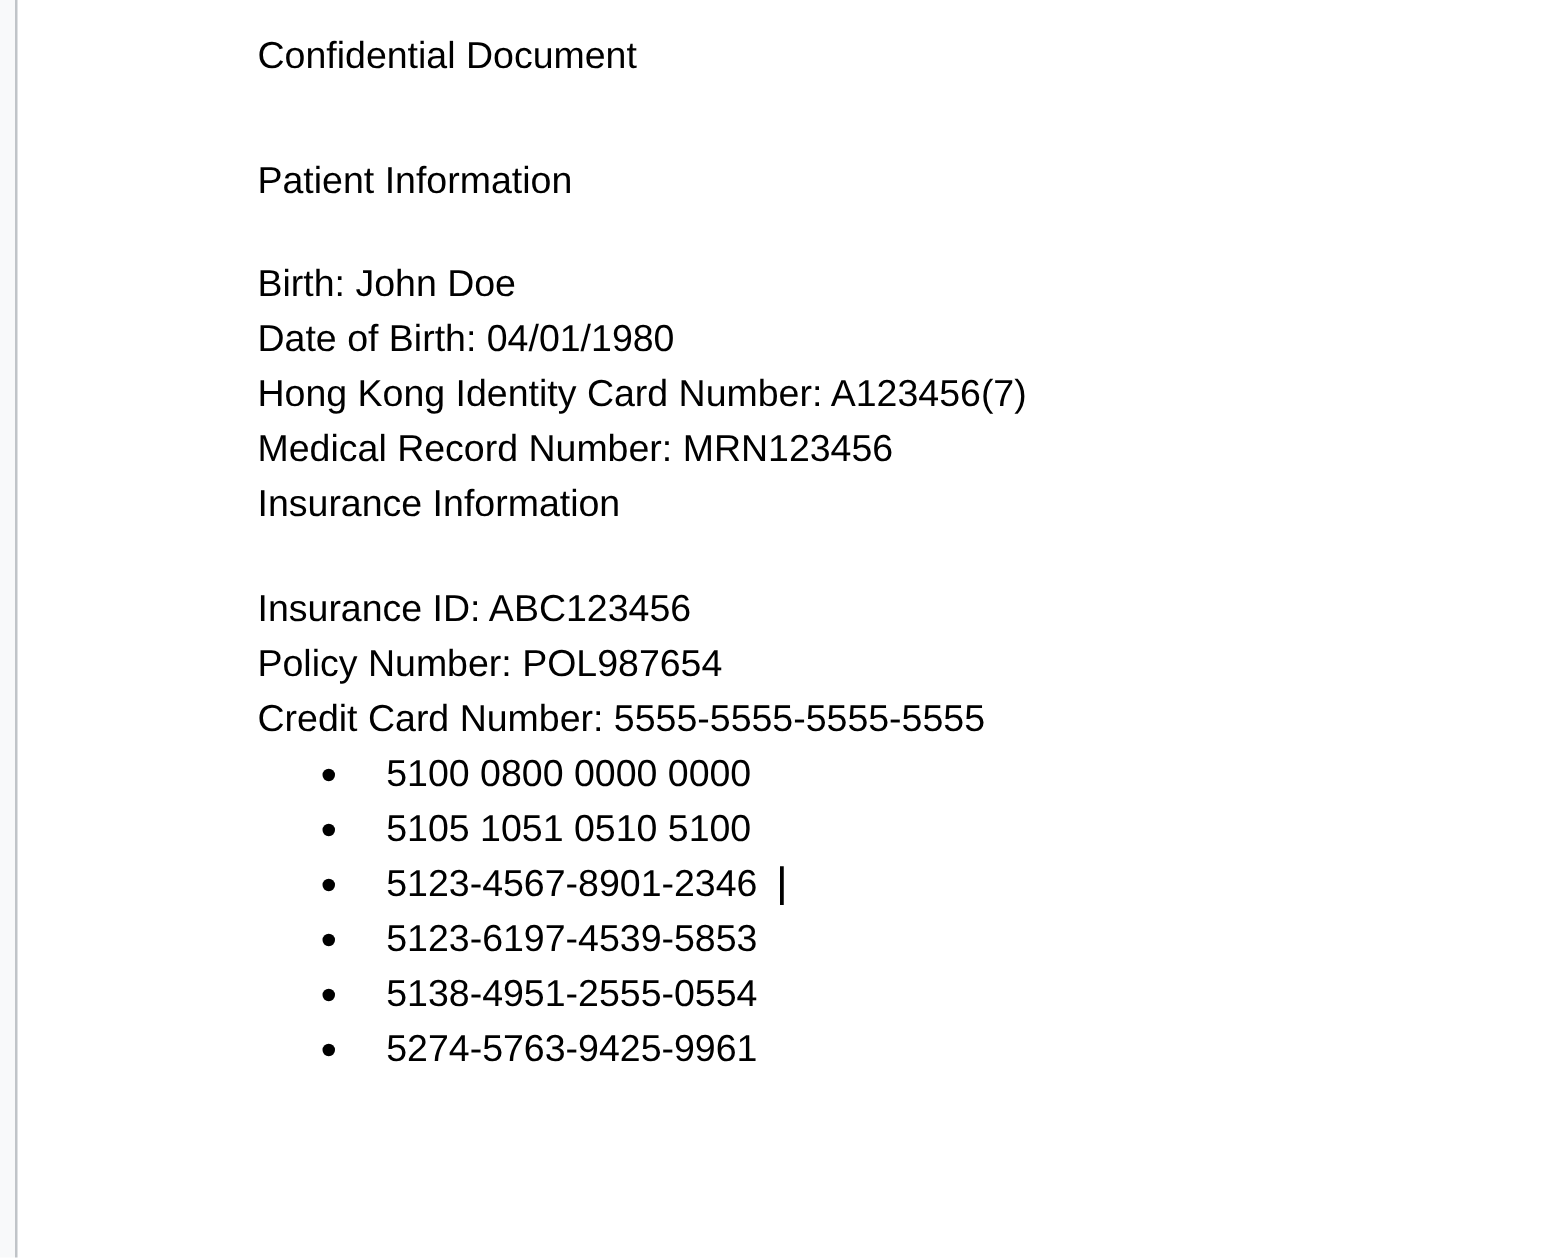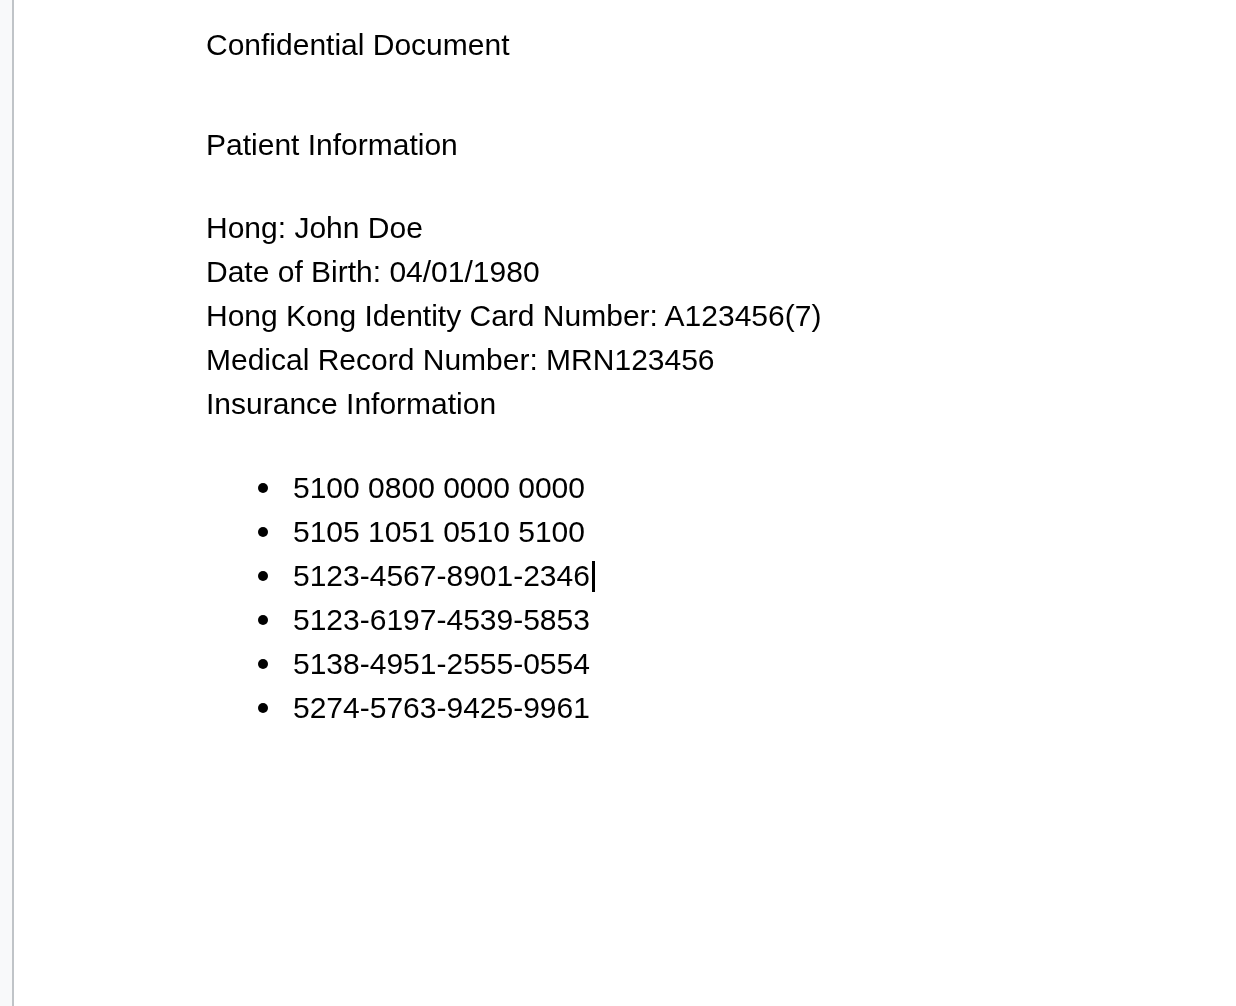--- a/index.html
+++ b/index.html
@@ -50,20 +50,21 @@
 
   ul.bullets {
     list-style: none;
     margin: 0;
     padding: 0;
   }
   li.row {
     display: flex;
     align-items: center;
     height: 44px;
+    gap: 16px;
   }
   .dot {
     flex: none;
     width: 10px;
     height: 10px;
     border-radius: 50%;
     background: #000000;
     margin-left: 52px;
     margin-right: 25px;
   }
@@ -81,28 +82,33 @@
 <div class="app-bg"></div>
 <div class="page-edge-line"></div>
 
 <main class="doc">
 
   <p class="para mb41">Confidential Document</p>
 
   <p class="para mb39">Patient Information</p>
 
   <div class="group mb41">
-    <p class="para">Hong: John Doe</p>
+    <p class="para">Birth: John Doe</p>
     <p class="para">Date of Birth: 04/01/1980</p>
     <p class="para">Hong Kong Identity Card Number: A123456(7)</p>
     <p class="para">Medical Record Number: MRN123456</p>
   </div>
 
   <p class="para mb40">Insurance Information</p>
 
+  <div class="group mb41">
+    <p class="para">Insurance ID: ABC123456</p>
+    <p class="para">Policy Number: POL987654</p>
+    <p class="para">Credit Card Number: 5555-5555-5555-5555</p>
+  </div>
 
 
   <ul class="bullets">
     <li class="row">
       <span class="dot"></span>
       <span>5100 0800 0000 0000</span>
     </li>
     <li class="row">
       <span class="dot"></span>
       <span>5105 1051 0510 5100</span>

